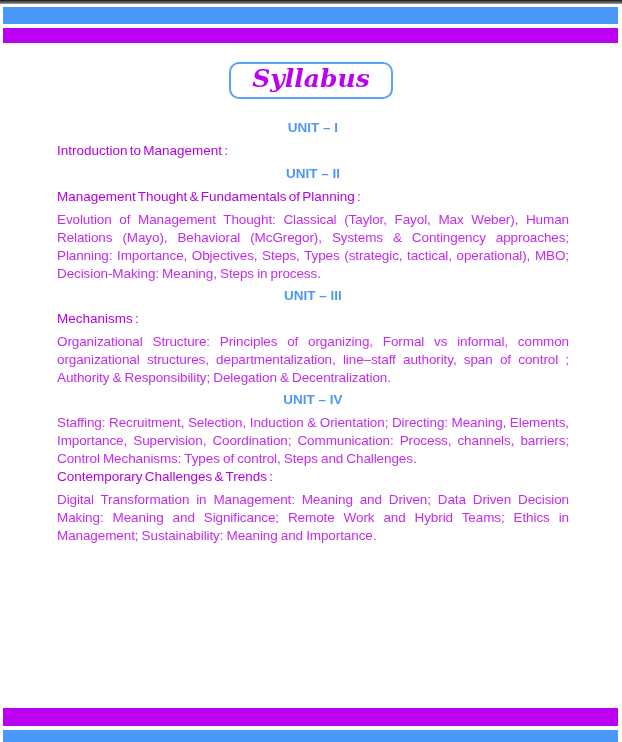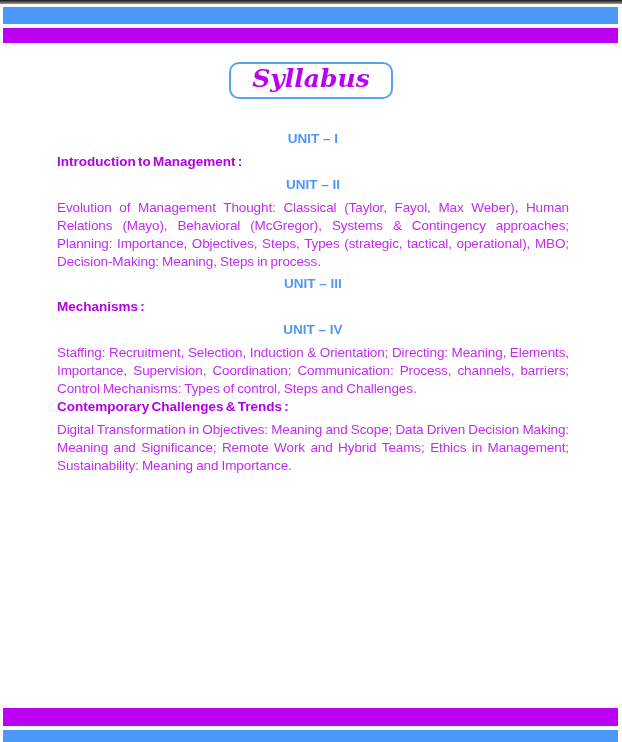--- a/index.html
+++ b/index.html
@@ -39,37 +39,37 @@
     font-family: "DejaVu Serif", serif;
     font-style: italic;
     font-weight: bold;
     font-size: 25px;
     line-height: 28px;
     color: #BC00F0;
   }
 
   .content {
     position: absolute;
-    top: 126px; left: 57px;
+    top: 115px; left: 57px;
     width: 512px;
     overflow: hidden; 
   }
   .unit-header {
     margin: 4px 0 5px 0;
     font-size: 13.5px;
     line-height: 18px;
     font-weight: bold;
     text-align: center;
     color: #4E97F5;
   }
   .section-heading {
     margin: 0 0 5px 0;
     font-size: 13.5px;
     line-height: 18px;
-    font-weight: bold;
+    font-weight: normal;
     color: #B400E4;
     word-spacing: -1.5px;
   }
   .section-body {
     margin: 0;
     font-size: 13.5px;
     line-height: 18px;
     color: #C32CEE;
     text-align: justify;
     word-spacing: -0.5px;
@@ -93,36 +93,38 @@
 
   <div class="content">
 
     <section>
       <div class="unit-header">UNIT – I</div>
       <h3 class="section-heading">Introduction to Management :</h3>
     </section>
 
     <section>
       <div class="unit-header">UNIT – II</div>
+      <h3 class="section-heading">Management Thought &amp; Fundamentals of Planning :</h3>
       <p class="section-body">Evolution of Management Thought: Classical (Taylor, Fayol, Max Weber), Human Relations (Mayo), Behavioral (McGregor), Systems &amp; Contingency approaches; Planning: Importance, Objectives, Steps, Types (strategic, tactical, operational), MBO; Decision-Making: Meaning, Steps in process.</p>
     </section>
 
     <section>
       <div class="unit-header">UNIT – III</div>
       <h3 class="section-heading">Mechanisms :</h3>
+      <p class="section-body">Organizational Structure: Principles of organizing, Formal vs informal, common organizational structures, departmentalization, line–staff authority, span of control ; Authority &amp; Responsibility; Delegation &amp; Decentralization.</p>
     </section>
 
     <section>
       <div class="unit-header">UNIT – IV</div>
       <p class="section-body">Staffing: Recruitment, Selection, Induction &amp; Orientation; Directing: Meaning, Elements, Importance, Supervision, Coordination; Communication: Process, channels, barriers; Control Mechanisms: Types of control, Steps and Challenges.</p>
     </section>
 
     <section>
       <h3 class="section-heading">Contemporary Challenges &amp; Trends :</h3>
-      <p class="section-body">Digital Transformation in Objectives: Meaning and Scope; Data Driven Decision Making: Meaning and Significance; Remote Work and Hybrid Teams; Ethics in Management; Sustainability: Meaning and Importance.</p>
+      <p class="section-body">Digital Transformation in Management: Meaning and Driven; Data Driven Decision Making: Meaning and Significance; Remote Work and Hybrid Teams; Ethics in Management; Sustainability: Meaning and Importance.</p>
     </section>
 
   </div>
 
   <div class="bar bar-magenta-bottom"></div>
   <div class="bar bar-blue-bottom"></div>
 
 </div>
 
 </body></html>

